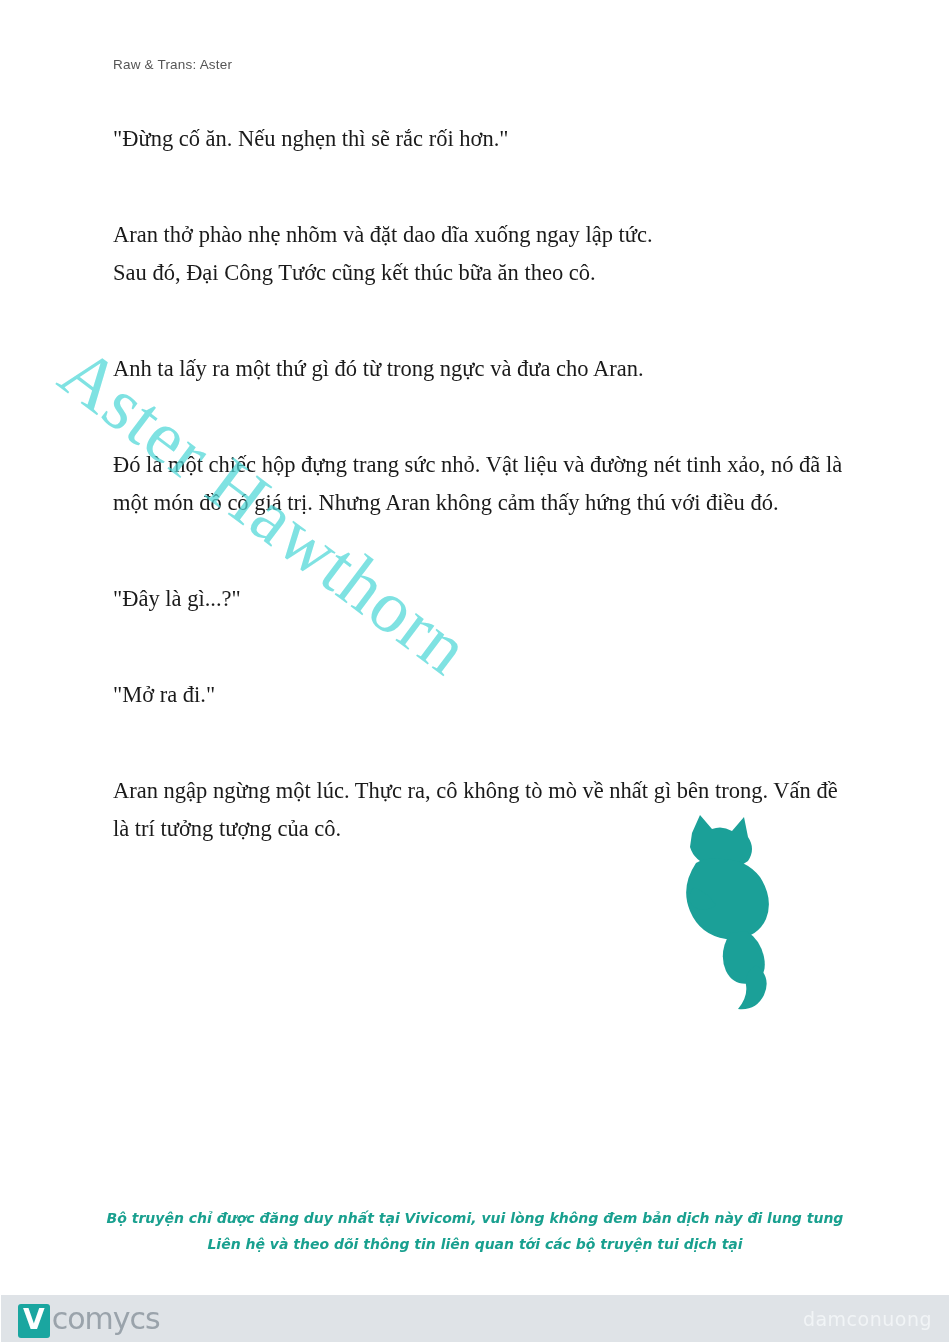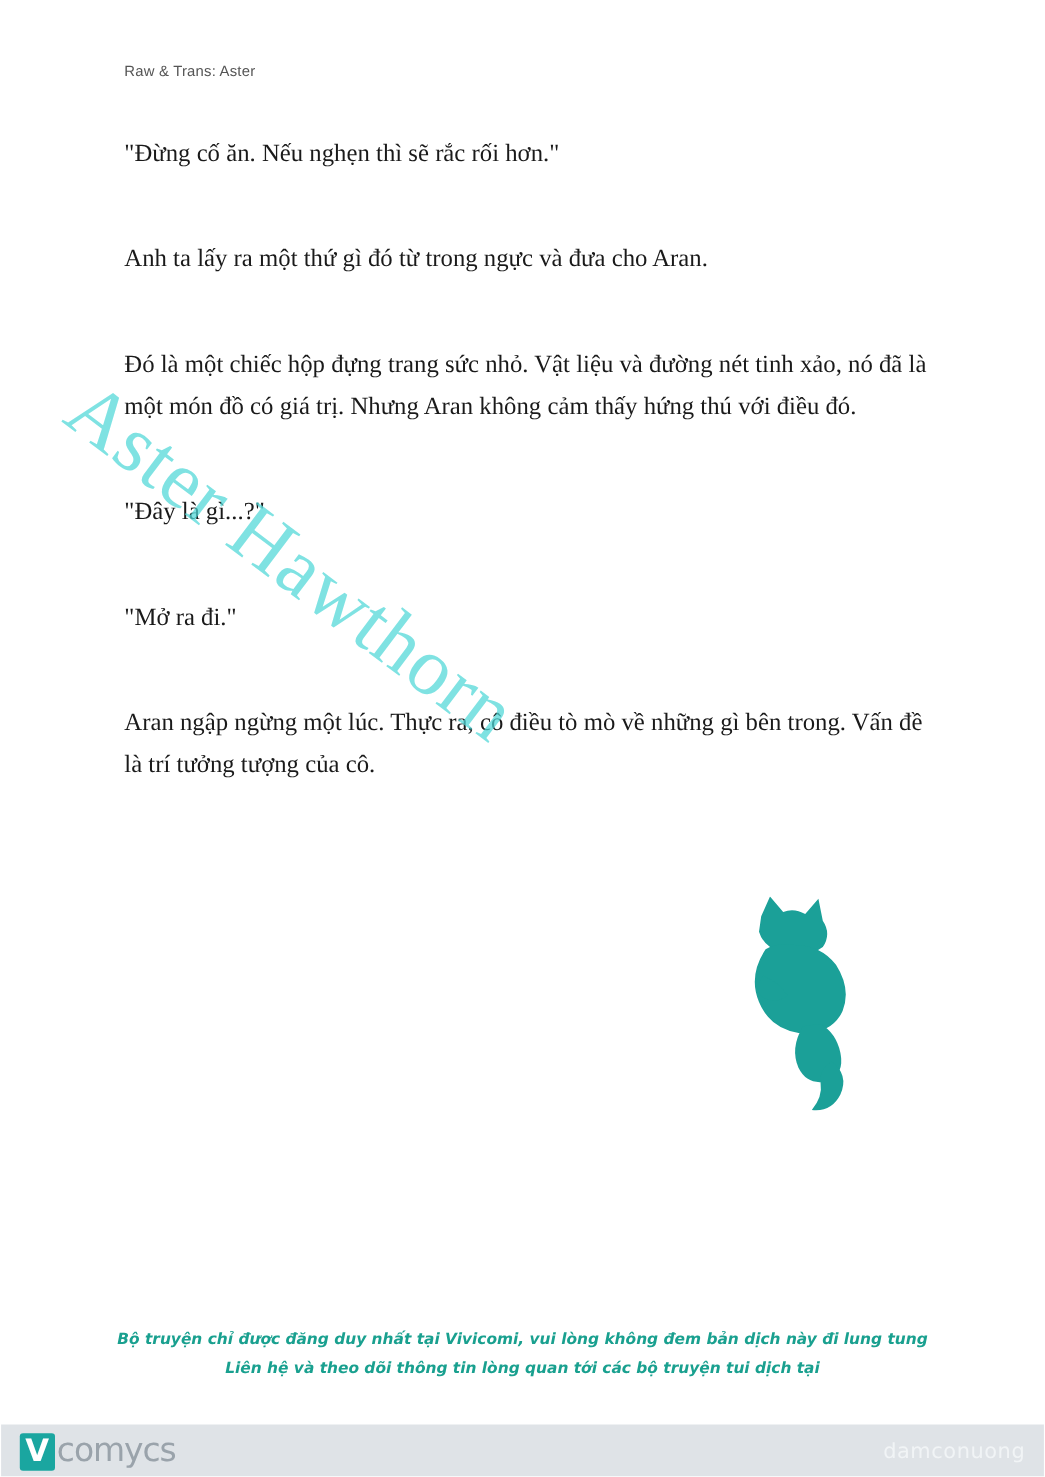--- a/index.html
+++ b/index.html
@@ -143,25 +143,27 @@
 </style>
 </head>
 <body>
 
 <div class="page">
 
   <div class="credit">Raw &amp; Trans: Aster</div>
 
   <div class="body-text">
     <p class="para">"Đừng cố ăn. Nếu nghẹn thì sẽ rắc rối hơn."</p>
+    <p class="para">Aran thở phào nhẹ nhõm và đặt dao dĩa xuống ngay lập tức.
+Sau đó, Đại Công Tước cũng kết thúc bữa ăn theo cô.</p>
     <p class="para">Anh ta lấy ra một thứ gì đó từ trong ngực và đưa cho Aran.</p>
     <p class="para">Đó là một chiếc hộp đựng trang sức nhỏ. Vật liệu và đường nét tinh xảo, nó đã là một món đồ có giá trị. Nhưng Aran không cảm thấy hứng thú với điều đó.</p>
     <p class="para">"Đây là gì...?"</p>
     <p class="para">"Mở ra đi."</p>
-    <p class="para">Aran ngập ngừng một lúc. Thực ra, cô điều tò mò về những gì bên trong. Vấn đề là trí tưởng tượng của cô.</p>
+    <p class="para">Aran ngập ngừng một lúc. Thực ra, cô không tò mò về nhất gì bên trong. Vấn đề là trí tưởng tượng của cô.</p>
   </div>
 
   <div class="watermark">Aster Hawthorn</div>
 
   <div class="cat-mark">
     <svg viewBox="0 0 130 200" width="130" height="200" aria-hidden="true">
       <g fill="#1ba098">
 
         <path d="M32 18 L40 0 L52 14 Q62 10 72 16 L84 2 L88 22 Q96 34 88 46 Q72 58 52 52 Q34 46 30 32 Z"></path>
 
@@ -171,21 +173,21 @@
 
         <path d="M70 118 Q58 138 66 156 Q74 172 92 168 Q108 162 104 142 Q100 124 86 116 Z"></path>
 
         <path d="M96 150 Q112 162 104 180 Q96 196 78 194 Q88 182 86 170 Q84 158 96 150 Z"></path>
       </g>
     </svg>
   </div>
 
   <div class="footer-note">
     <div>Bộ truyện chỉ được đăng duy nhất tại Vivicomi, vui lòng không đem bản dịch này đi lung tung</div>
-    <div>Liên hệ và theo dõi thông tin lòng quan tới các bộ truyện tui dịch tại</div>
+    <div>Liên hệ và theo dõi thông tin liên quan tới các bộ truyện tui dịch tại</div>
   </div>
 
   <div class="bottom-bar">
     <div class="brand-logo">
       <span class="brand-v">V</span>
       <span class="brand-rest">comycs</span>
     </div>
     <div class="site-tag">damconuong</div>
   </div>
 

